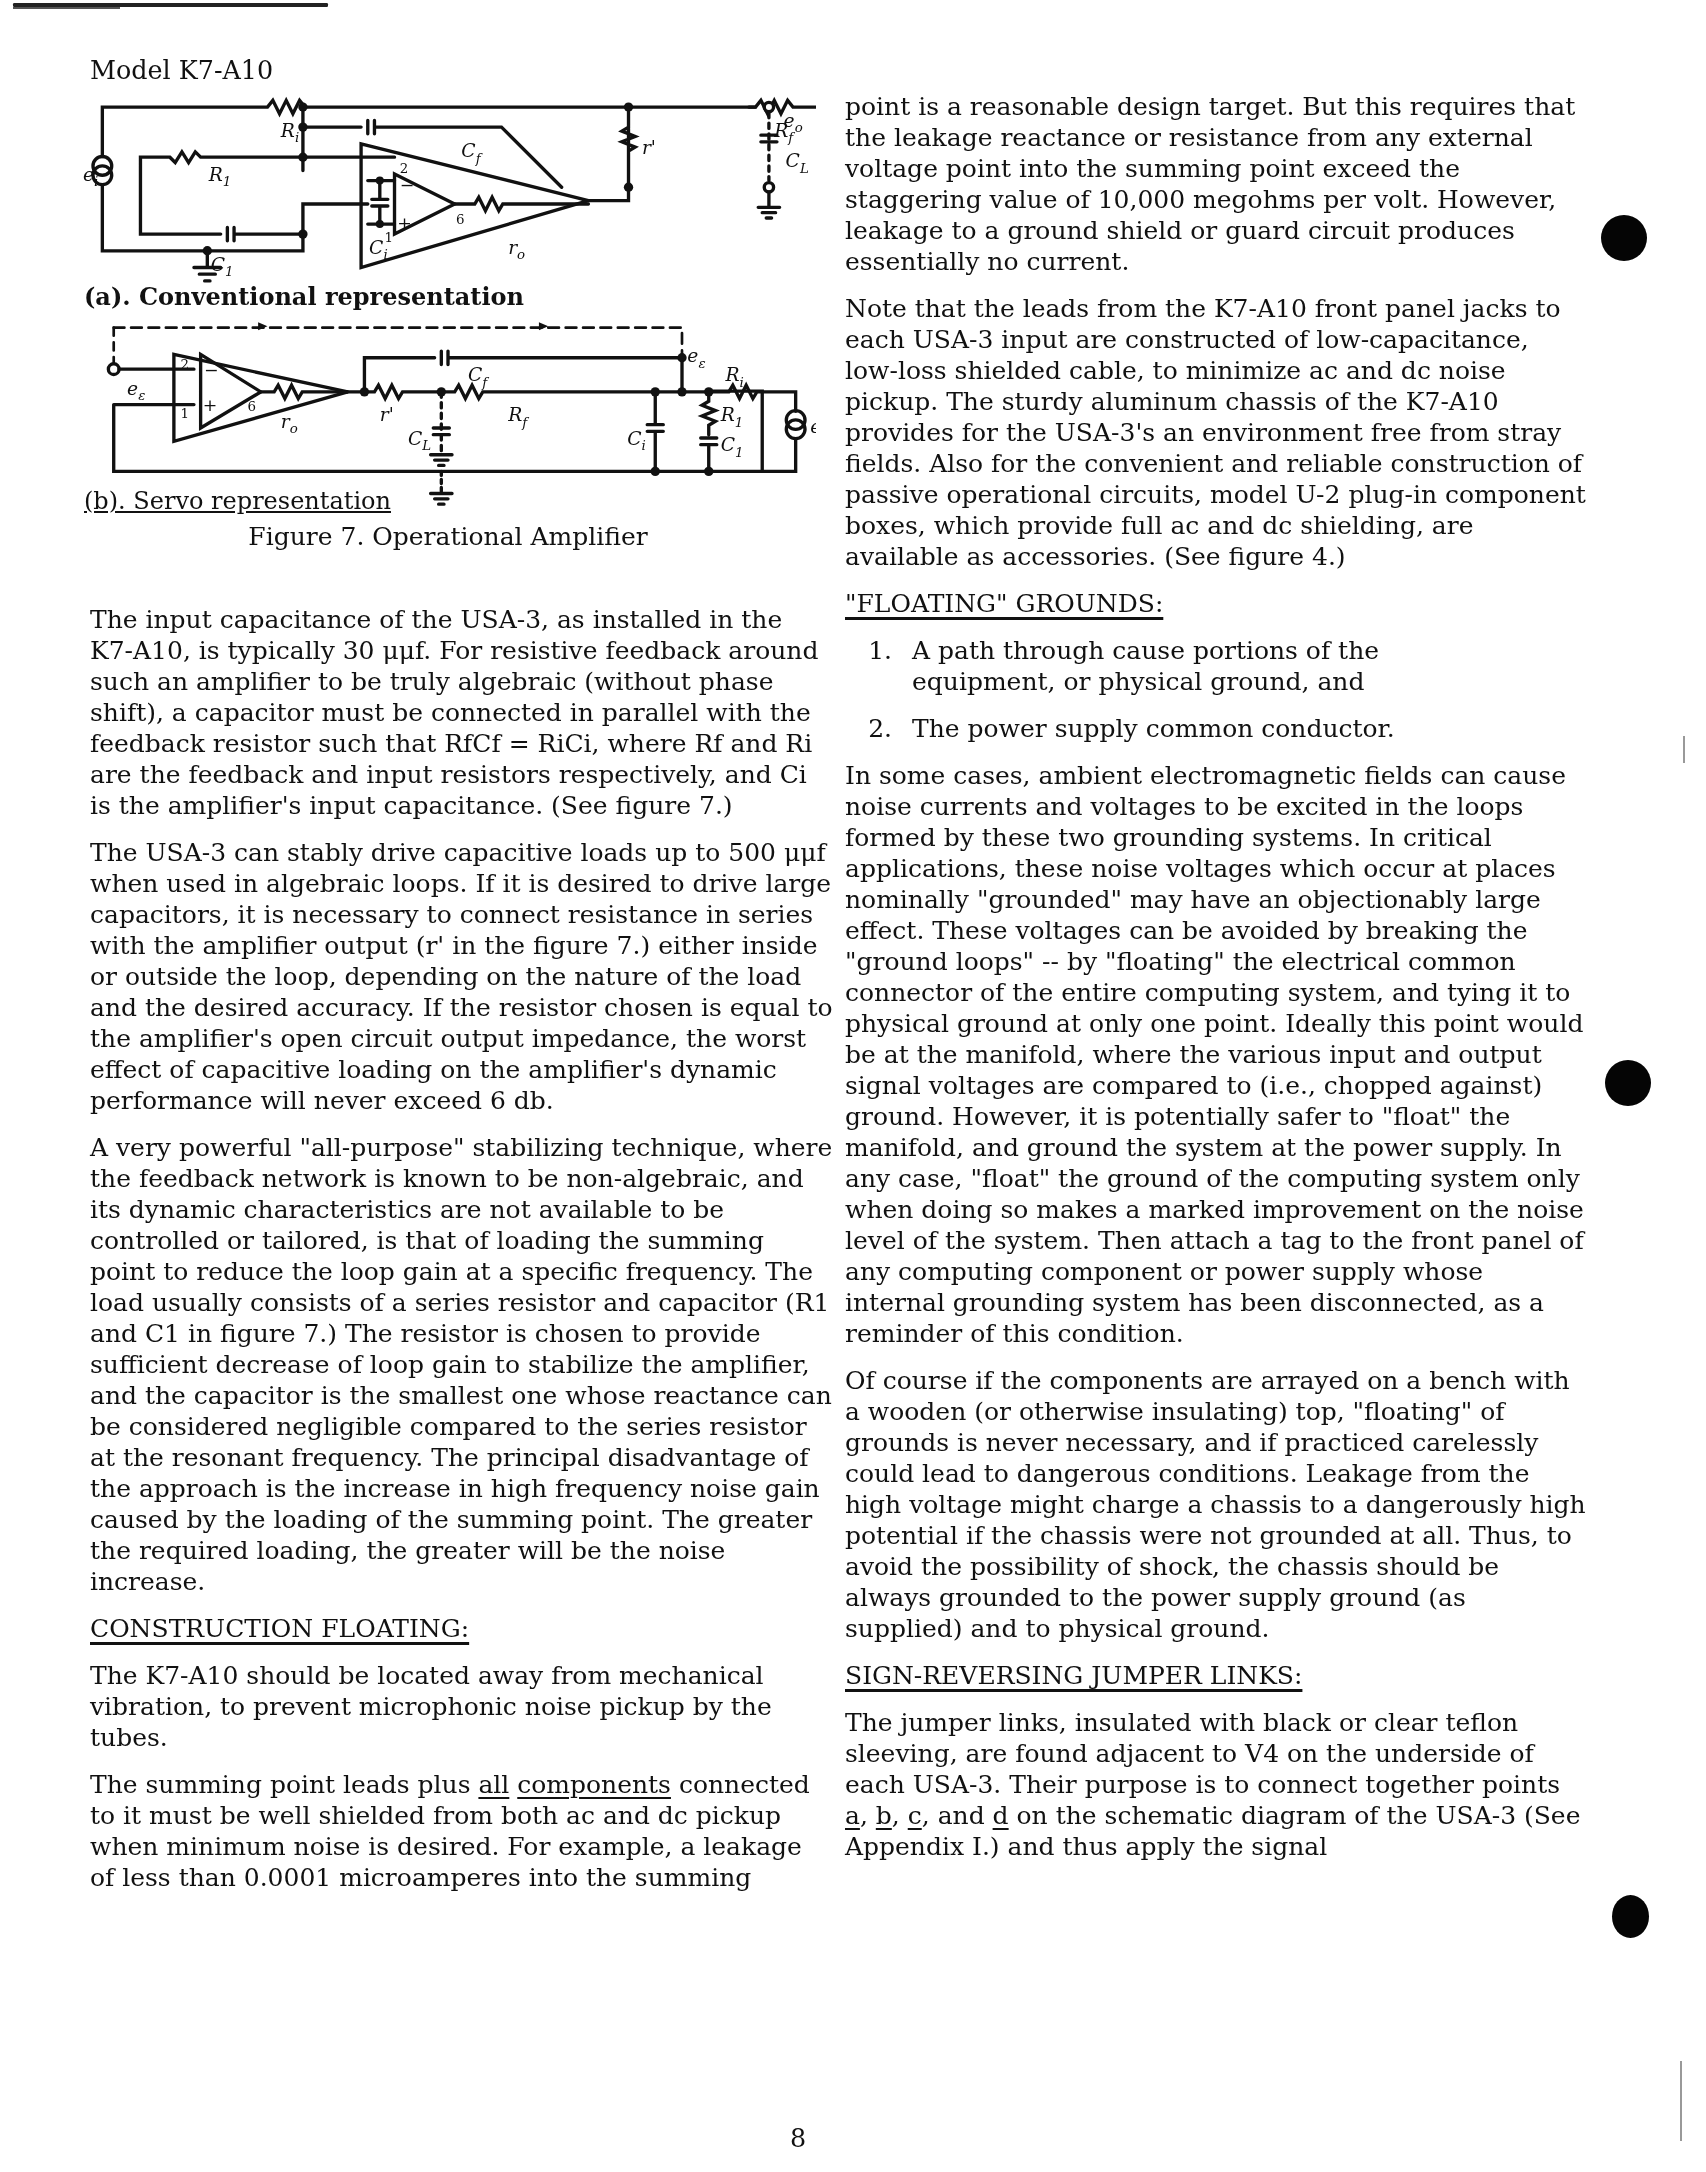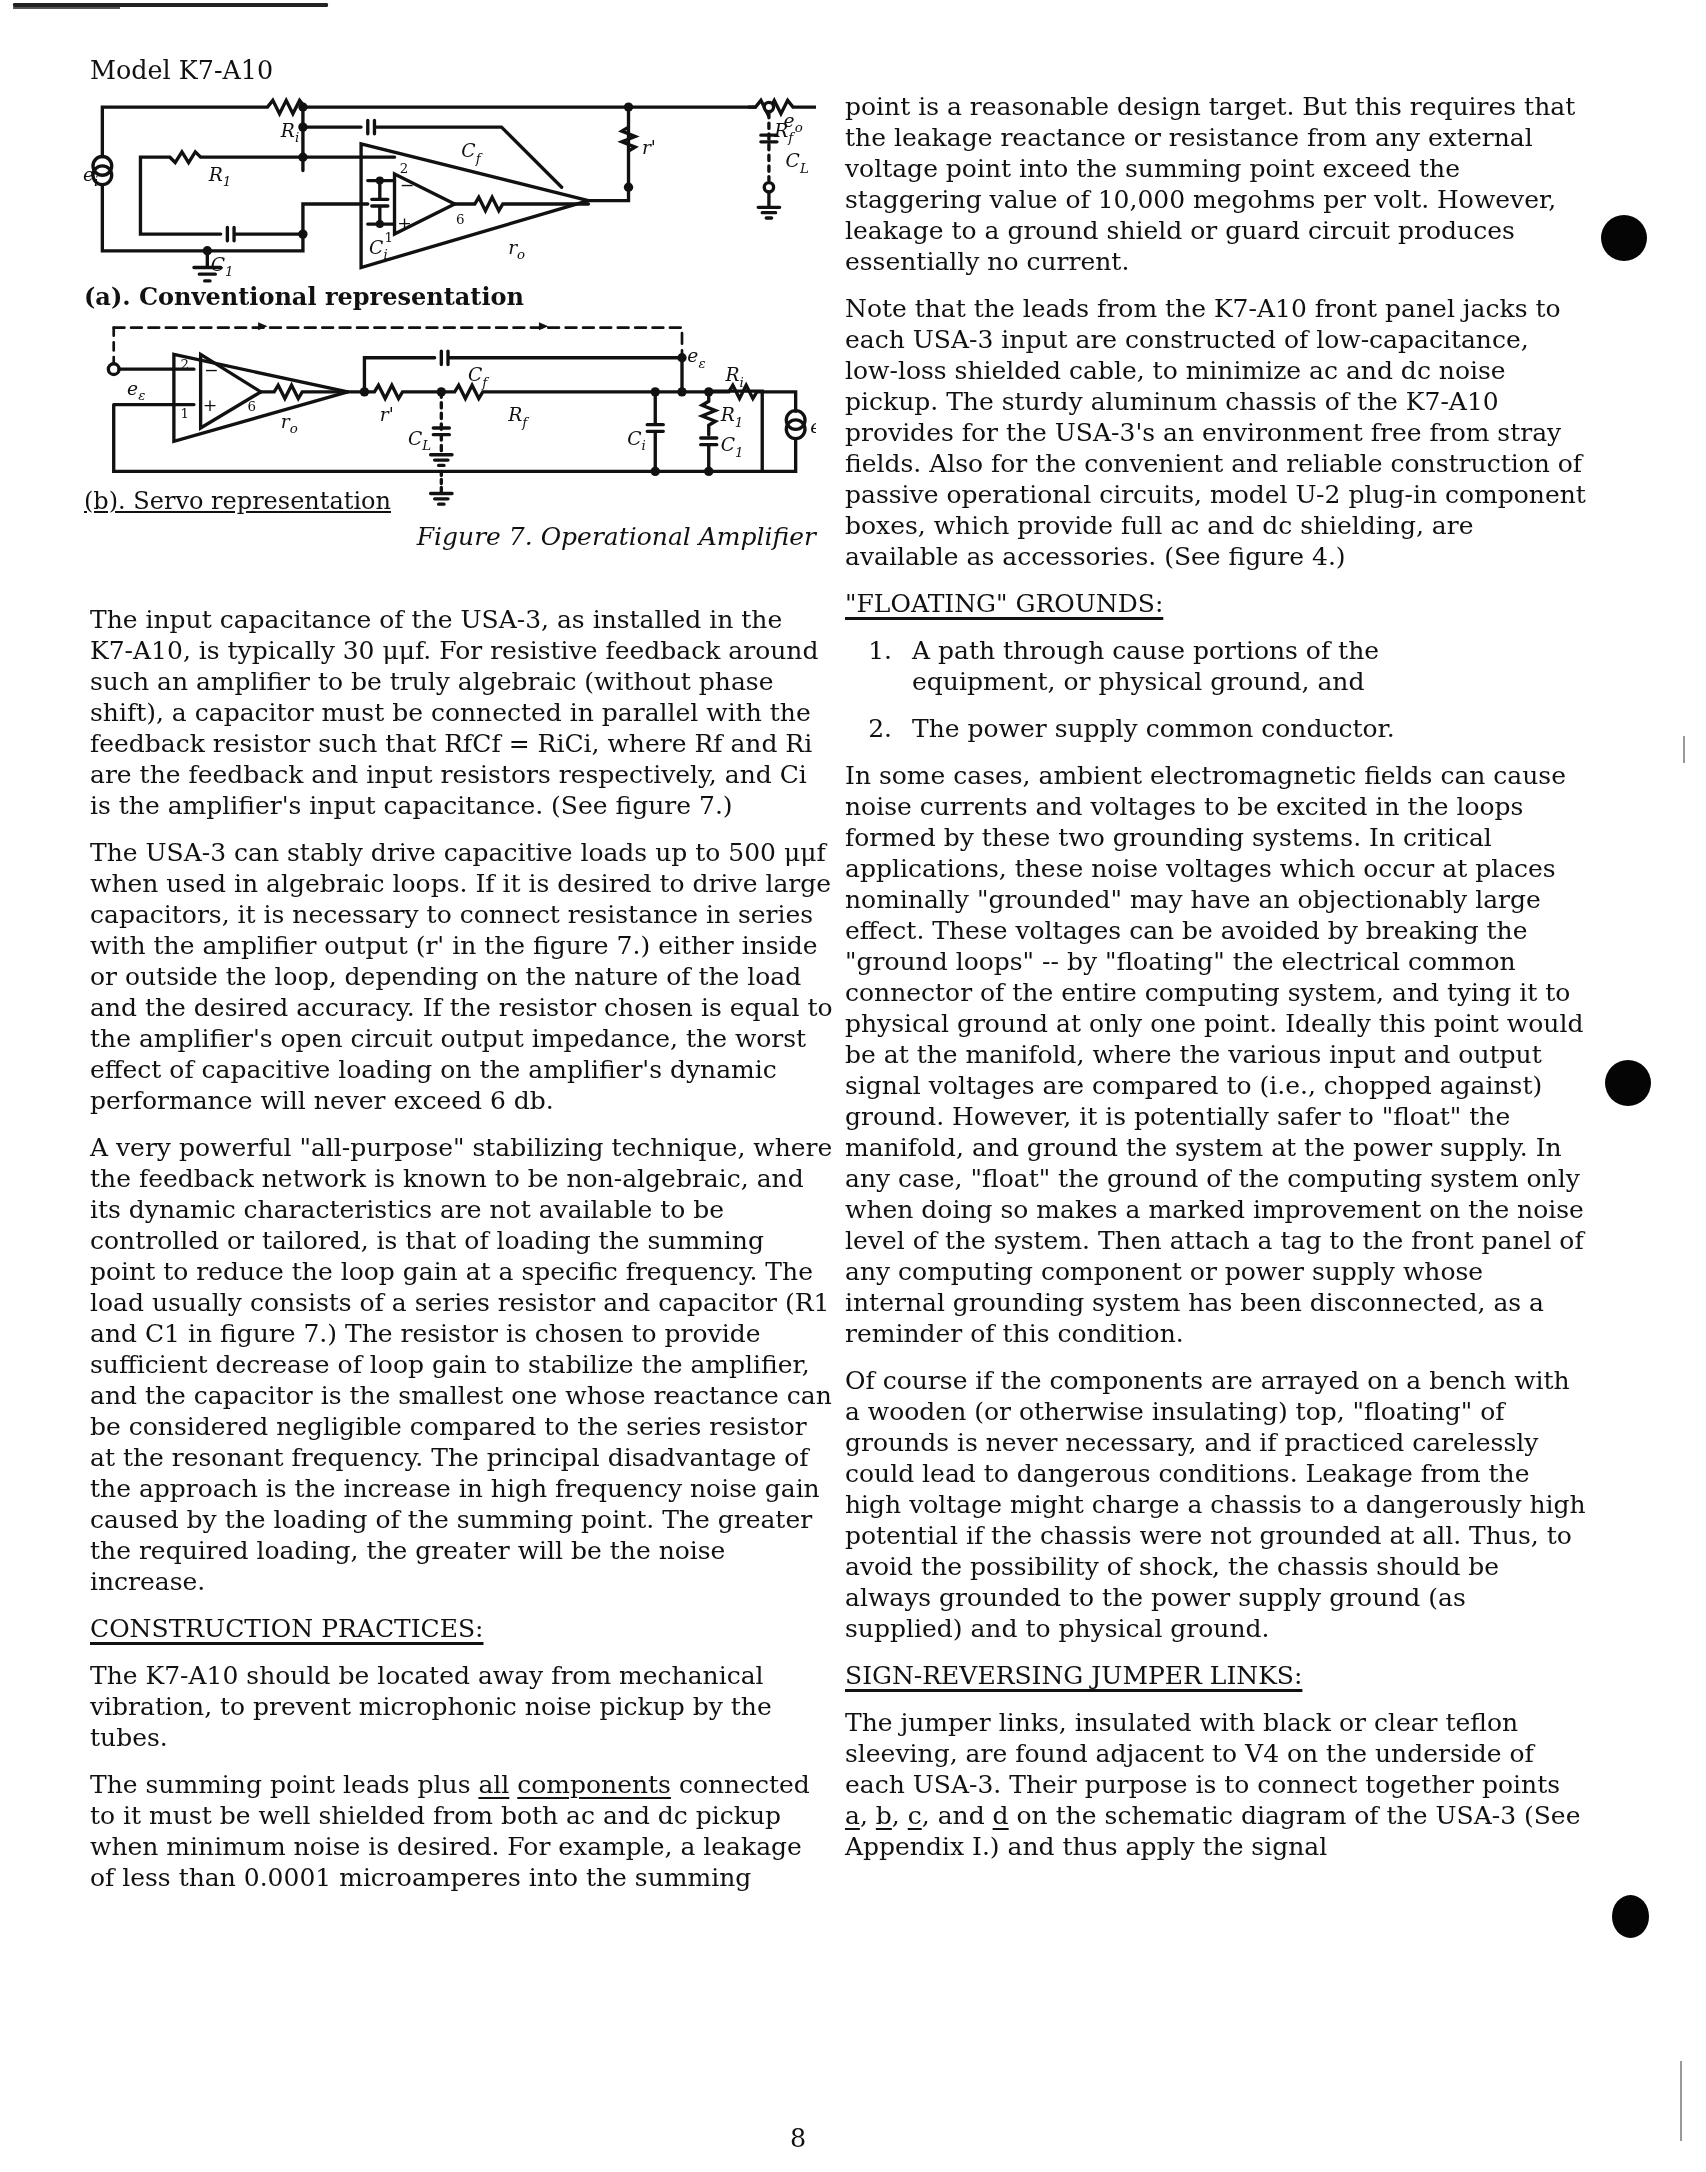--- a/index.html
+++ b/index.html
@@ -5,22 +5,22 @@
   html, body { margin: 0; padding: 0; background: #ffffff; }
   body { width: 1707px; height: 2172px; position: relative; overflow: hidden;
          font-family: "DejaVu Serif", "Liberation Serif", serif; color: #111; }
   .top-rule { position: absolute; left: 13.4px; top: 2.7px; width: 315px; height: 4px;
               background: #222; border-radius: 1.3px; }
   .top-rule2 { position: absolute; left: 13.4px; top: 6.7px; width: 107px; height: 2px; background:#555; }
   .running-head { position: absolute; left: 90px; top: 55px; font-size: 25.4px; text-align: right; }
   .fig { position: absolute; left: 80px; top: 87px; width: 736px; }
   .fig svg { display: block; }
   .sub-caption { position: absolute; font-size: 24px; left: 84px; }
-  .fig-caption { position: absolute; left: 80px; width: 736px; text-align: right;
-                 font-size: 25px; line-height: 32px; font-style: italic; }
+  .fig-caption { position: absolute; left: 80px; width: 736px; text-align: center;
+                 font-size: 25px; line-height: 32px; }
   .col { position: absolute; width: 743px; font-size: 25px; line-height: 31px; }
   .col p { margin: 0 0 16px 0; }
   .col.left { left: 90px; top: 604px; }
   .col.right { left: 845px; top: 91px; }
   .heading { text-decoration: underline; text-decoration-thickness: 2.7px;
              text-underline-offset: 5.4px; margin: 6.7px 0 16px 0; }
   .list { margin: 0 0 16px 0; padding: 0; list-style: none; }
   .list li { display: flex; margin: 0 0 16px 0; }
   .list .num { width: 47px; text-align: right; padding-right: 20px; flex: 0 0 auto; }
   .list .txt { width: 589px; }
@@ -169,21 +169,21 @@
 <div class="sub-caption" style="top:282px;font-weight:bold;">(a). Conventional representation</div>
 <div class="sub-caption" style="top:487px;text-decoration:underline;">(b). Servo representation</div>
 <div class="fig-caption" style="top:521px;">
   <div>Figure 7.  Operational Amplifier</div>
 </div>
 
 <div class="col left">
   <p>The input capacitance of the USA-3, as installed in the K7-A10, is typically 30 μμf.  For resistive feedback around such an amplifier to be truly algebraic (without phase shift), a capacitor must be connected in parallel with the feedback resistor such that RfCf = RiCi, where Rf and Ri are the feedback and input resistors respectively, and Ci is the amplifier's input capacitance.  (See figure 7.)</p>
   <p>The USA-3 can stably drive capacitive loads up to 500 μμf when used in algebraic loops.  If it is desired to drive large capacitors, it is necessary to connect resistance in series with the amplifier output (r' in the figure 7.)  either inside or outside the loop, depending on the nature of the load and the desired accuracy.  If the resistor chosen is equal to the amplifier's open circuit output impedance, the worst effect of capacitive loading on the amplifier's dynamic performance will never exceed 6 db.</p>
   <p>A very powerful "all-purpose" stabilizing technique, where the feedback network is known to be non-algebraic, and its dynamic characteristics are not available to be controlled or tailored, is that of loading the summing point to reduce the loop gain at a specific frequency.  The load usually consists of a series resistor and capacitor (R1 and C1 in figure 7.)  The resistor is chosen to provide sufficient decrease of loop gain to stabilize the amplifier, and the capacitor is the smallest one whose reactance can be considered negligible compared to the series resistor at the resonant frequency.  The principal disadvantage of the approach is the increase in high frequency noise gain caused by the loading of the summing point.  The greater the required loading, the greater will be the noise increase.</p>
-  <div class="heading">CONSTRUCTION PRACTICES:</div>
+  <div class="heading">CONSTRUCTION FLOATING:</div>
   <p>The K7-A10 should be located away from mechanical vibration, to prevent microphonic noise pickup by the tubes.</p>
   <p><span>The summing point leads plus </span><span class="u">all</span><span> </span><span class="u">components</span><span> connected to it must be well shielded from both ac and dc pickup when minimum noise is desired.  For example, a leakage of less than 0.0001 microamperes into the summing</span></p>
 </div>
 
 <div class="col right">
   <p>point is a reasonable design target.  But this requires that the leakage reactance or resistance from any external voltage point into the summing point exceed the staggering value of 10,000 megohms per volt.  However, leakage to a ground shield or guard circuit produces essentially no current.</p>
   <p>Note that the leads from the K7-A10 front panel jacks to each USA-3 input are constructed of low-capacitance, low-loss shielded cable, to minimize ac and dc noise pickup.  The sturdy aluminum chassis of the K7-A10 provides for the USA-3's an environment free from stray fields.  Also for the convenient and reliable construction of passive operational circuits, model U-2 plug-in component boxes, which provide full ac and dc shielding, are available as accessories. (See figure 4.)</p>
   <div class="heading">"FLOATING" GROUNDS:</div>
   <ul class="list">
     <li>

